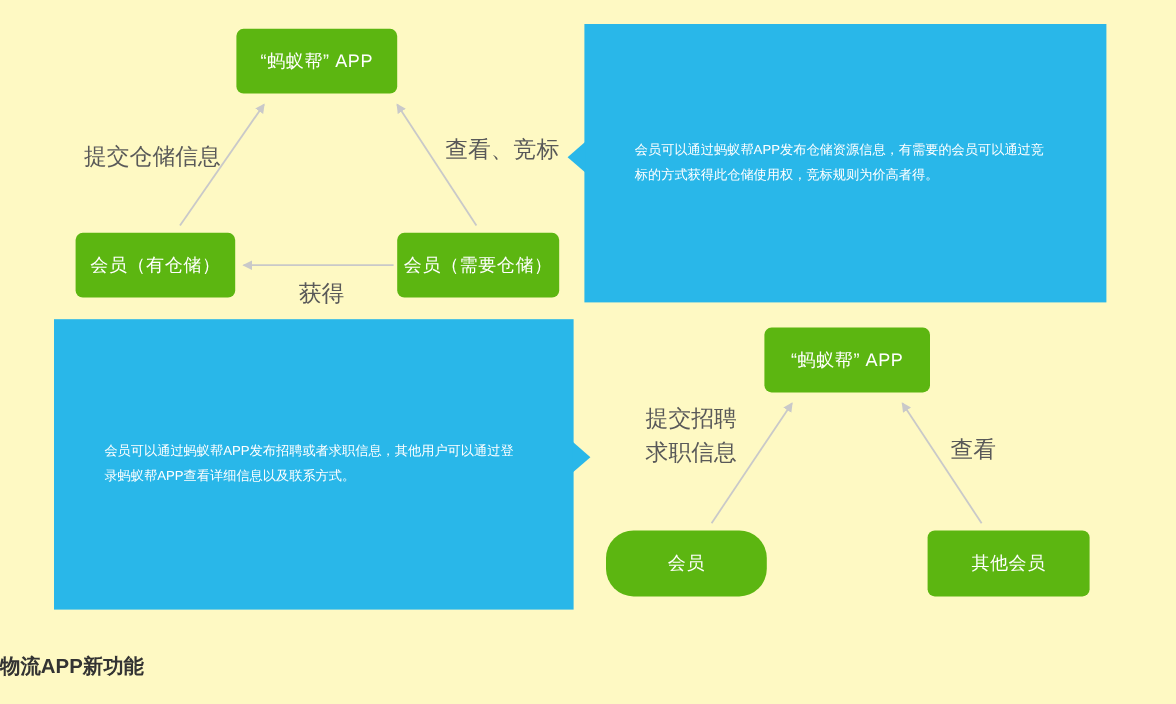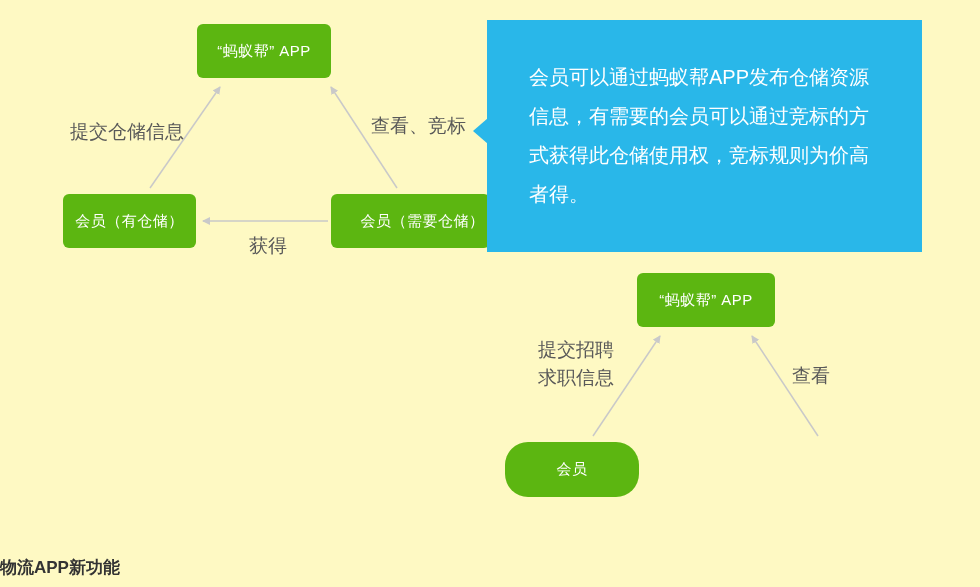--- a/index.html
+++ b/index.html
@@ -39,21 +39,21 @@
     position: absolute;
     color: #595959;
     font-size: 19px;
     white-space: pre-line;
     line-height: 1.45;
   }
   .callout {
     position: absolute;
     background: #29b7e9;
     color: #ffffff;
-    font-size: 20px;
+    font-size: 11px;
     line-height: 1.95;
     display: flex;
     align-items: center;
   }
   .callout-text {
     padding: 0 42px;
   }
   .tail {
     position: absolute;
     width: 0;
@@ -71,21 +71,20 @@
     border-bottom: 13px solid transparent;
     border-left: 15px solid #29b7e9;
   }
   .page-title {
     position: absolute;
     left: 0px;
     top: 544px;
     font-size: 17px;
     font-weight: bold;
     color: #333333;
-    margin-top: 12px;
   }
 </style>
 </head>
 <body>
 
 <div class="canvas">
 
   <svg class="arrow-layer" width="980" height="587" viewBox="0 0 980 587">
     <defs>
       <marker id="ah" markerWidth="9" markerHeight="9" refX="7" refY="4" orient="auto" markerUnits="userSpaceOnUse">
@@ -96,38 +95,43 @@
     <line x1="397" y1="188" x2="331" y2="87" stroke="#c9c9c9" stroke-width="1.5" marker-end="url(#ah)"></line>
     <line x1="328" y1="221" x2="203" y2="221" stroke="#c9c9c9" stroke-width="1.5" marker-end="url(#ah)"></line>
     <line x1="593" y1="436" x2="660" y2="336" stroke="#c9c9c9" stroke-width="1.5" marker-end="url(#ah)"></line>
     <line x1="818" y1="436" x2="752" y2="336" stroke="#c9c9c9" stroke-width="1.5" marker-end="url(#ah)"></line>
   </svg>
 
   <div class="node" style="left:197px; top:24px; width:134px; height:54px;">“蚂蚁帮” APP</div>
 
   <div class="node" style="left:63px; top:194px; width:133px; height:54px;">会员（有仓储）</div>
 
-  <div class="node" style="left:331px; top:194px; width:135px; height:54px;padding-left:24px;">会员（需要仓储）</div>
+  <div class="node" style="left:331px; top:194px; width:135px; height:54px;">会员（需要仓储）</div>
 
   <div class="edge-label" style="left:70px; top:118px;">提交仓储信息</div>
 
   <div class="edge-label" style="left:371px; top:112px;">查看、竞标</div>
 
   <div class="edge-label" style="left:249px; top:232px;">获得</div>
 
   <div class="callout" style="left:487px; top:20px; width:435px; height:232px;">
     <span class="tail tail-left" style="top:98px;"></span>
     <div class="callout-text">会员可以通过蚂蚁帮APP发布仓储资源信息，有需要的会员可以通过竞标的方式获得此仓储使用权，竞标规则为价高者得。</div>
   </div>
 
+  <div class="callout" style="left:45px; top:266px; width:433px; height:242px;">
+    <span class="tail tail-right" style="top:102px;"></span>
+    <div class="callout-text">会员可以通过蚂蚁帮APP发布招聘或者求职信息，其他用户可以通过登录蚂蚁帮APP查看详细信息以及联系方式。</div>
+  </div>
 
   <div class="node" style="left:637px; top:273px; width:138px; height:54px;">“蚂蚁帮” APP</div>
 
   <div class="node" style="left:505px; top:442px; width:134px; height:55px;border-radius:23px;">会员</div>
 
+  <div class="node" style="left:773px; top:442px; width:135px; height:55px;">其他会员</div>
 
   <div class="edge-label" style="left:538px; top:336px;">提交招聘
 求职信息</div>
 
   <div class="edge-label" style="left:792px; top:362px;">查看</div>
 
   <div class="page-title">物流APP新功能</div>
 
 </div>
 

